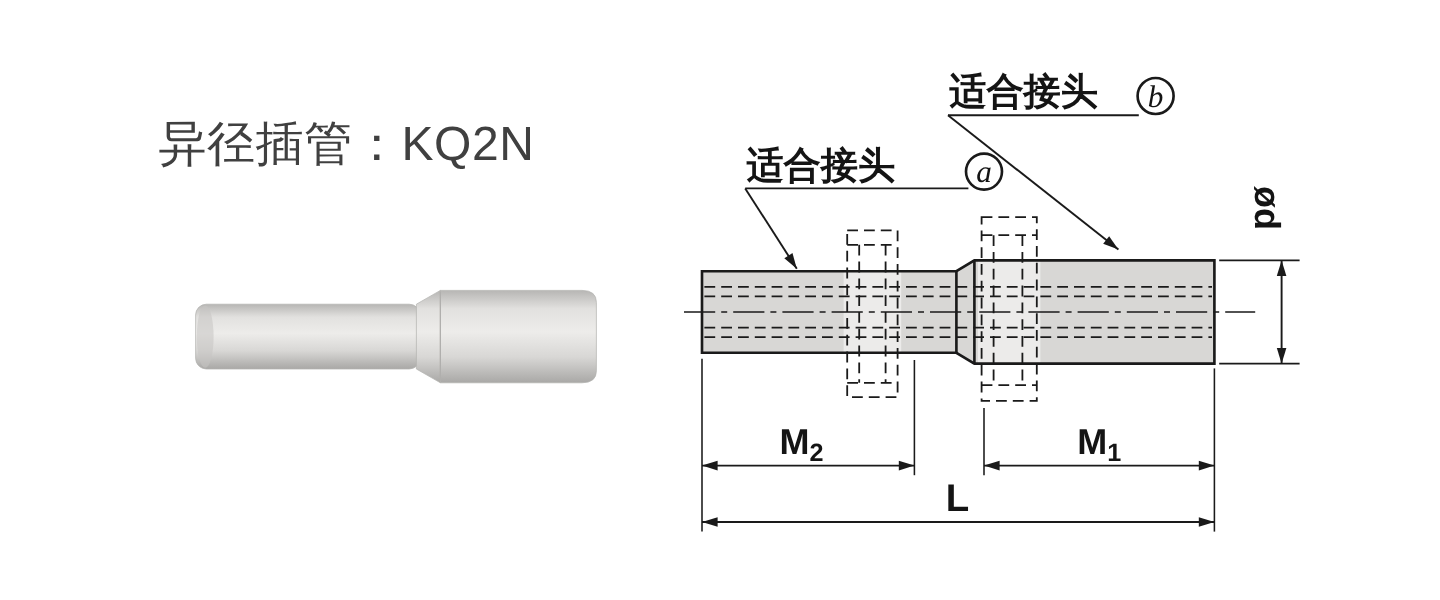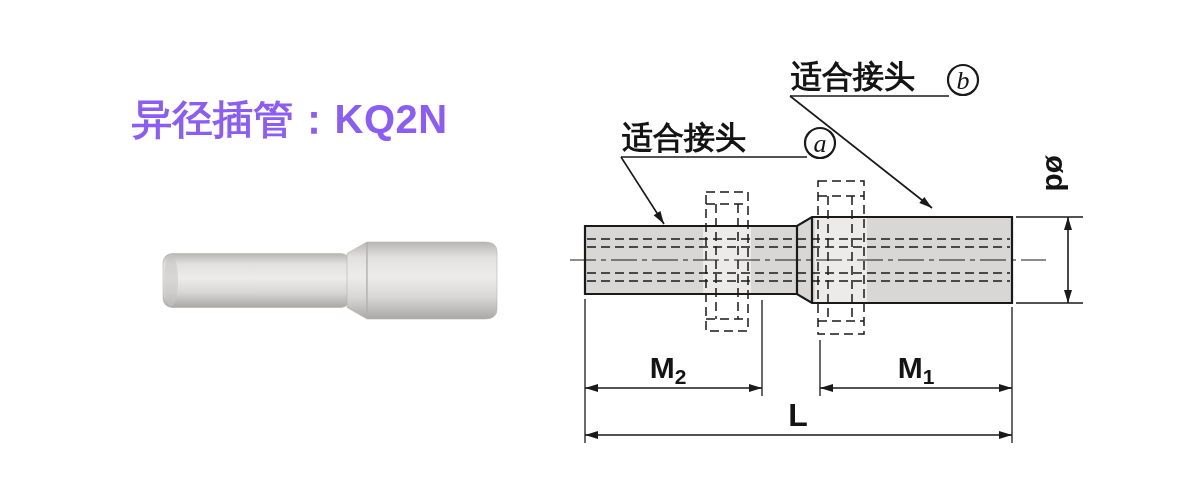--- a/index.html
+++ b/index.html
@@ -1,19 +1,19 @@
 <!DOCTYPE html>
 <html><head>
 <meta charset="utf-8">
 <style>
   html,body { margin:0; padding:0; background:#fff; }
   body { width:1200px; height:500px; font-family:"Liberation Sans",sans-serif; }
   .stage { position:relative; width:1200px; height:500px; background:#fff; overflow:hidden; }
   .title { position:absolute; left:132px; top:92px; margin:0; font-size:40px;
-           font-weight:700; color:#8b5cf6; letter-spacing:0.5px;
+           font-weight:400; color:#404040; letter-spacing:0.5px;
            font-family:"Liberation Sans",sans-serif; }
   svg.scene { position:absolute; left:0; top:0; }
   .cjk { font-size:31px; font-weight:600; fill:#141414; }
   .dim { font-weight:700; fill:#141414; font-family:"Liberation Sans",sans-serif; }
   .callout-letter { font-family:"Liberation Serif",serif; font-style:italic;
                     font-size:26px; fill:#141414; }
 </style>
 </head>
 <body>
 

